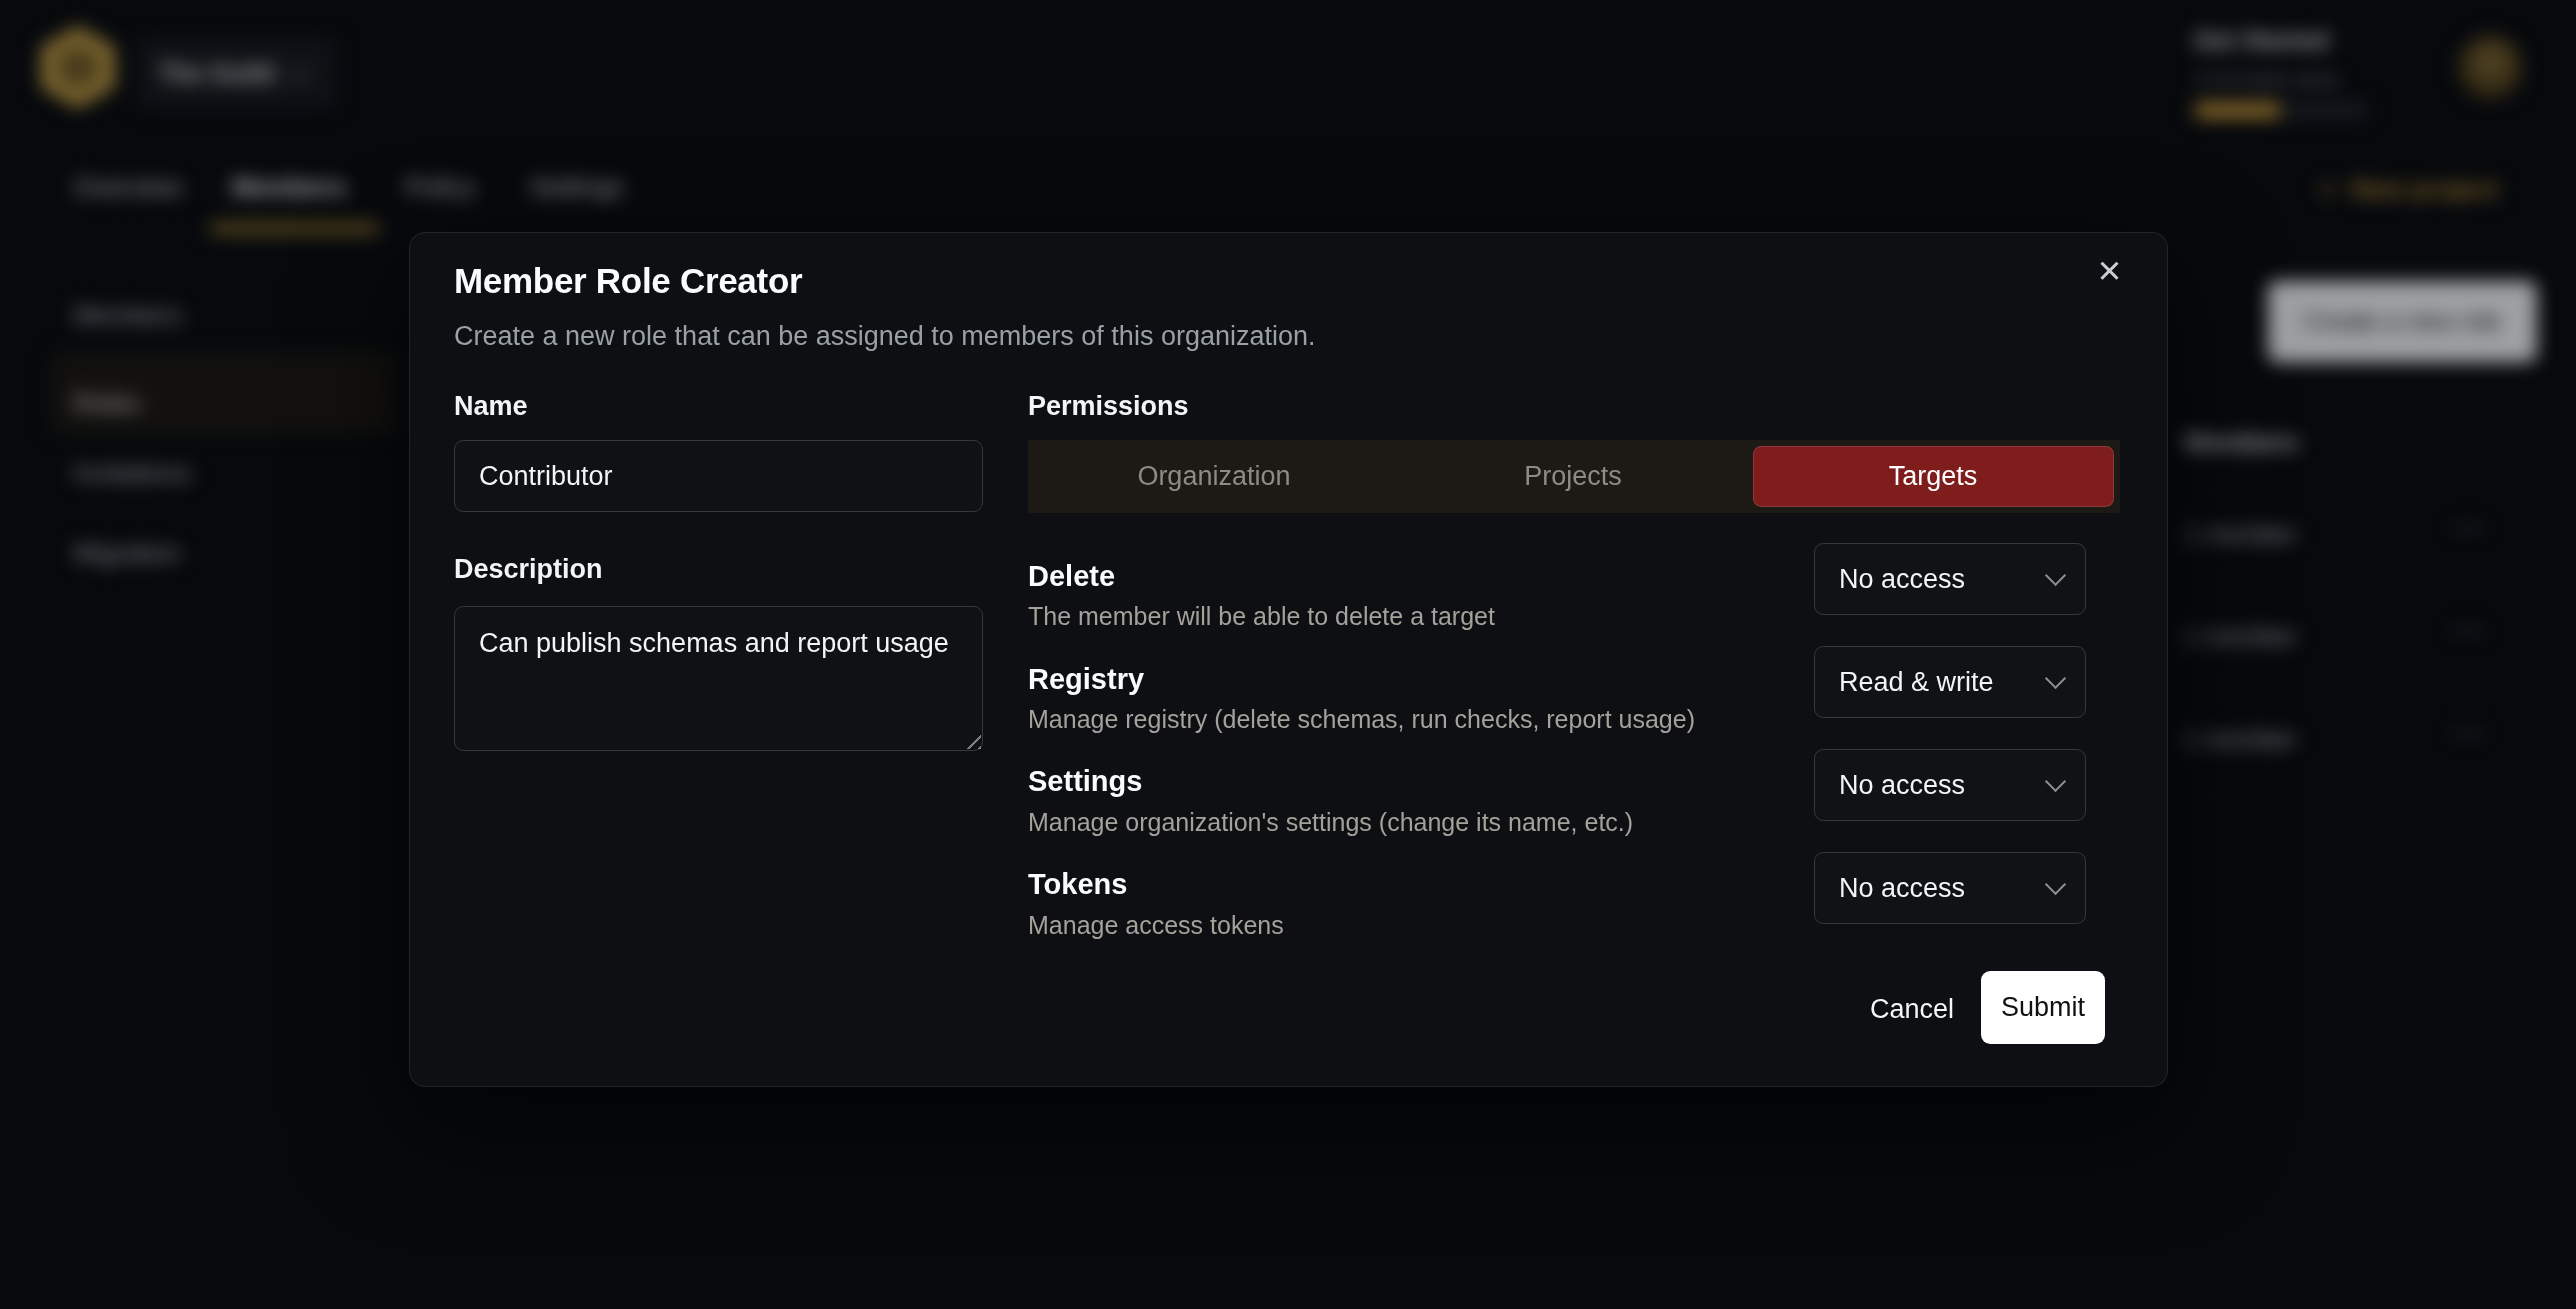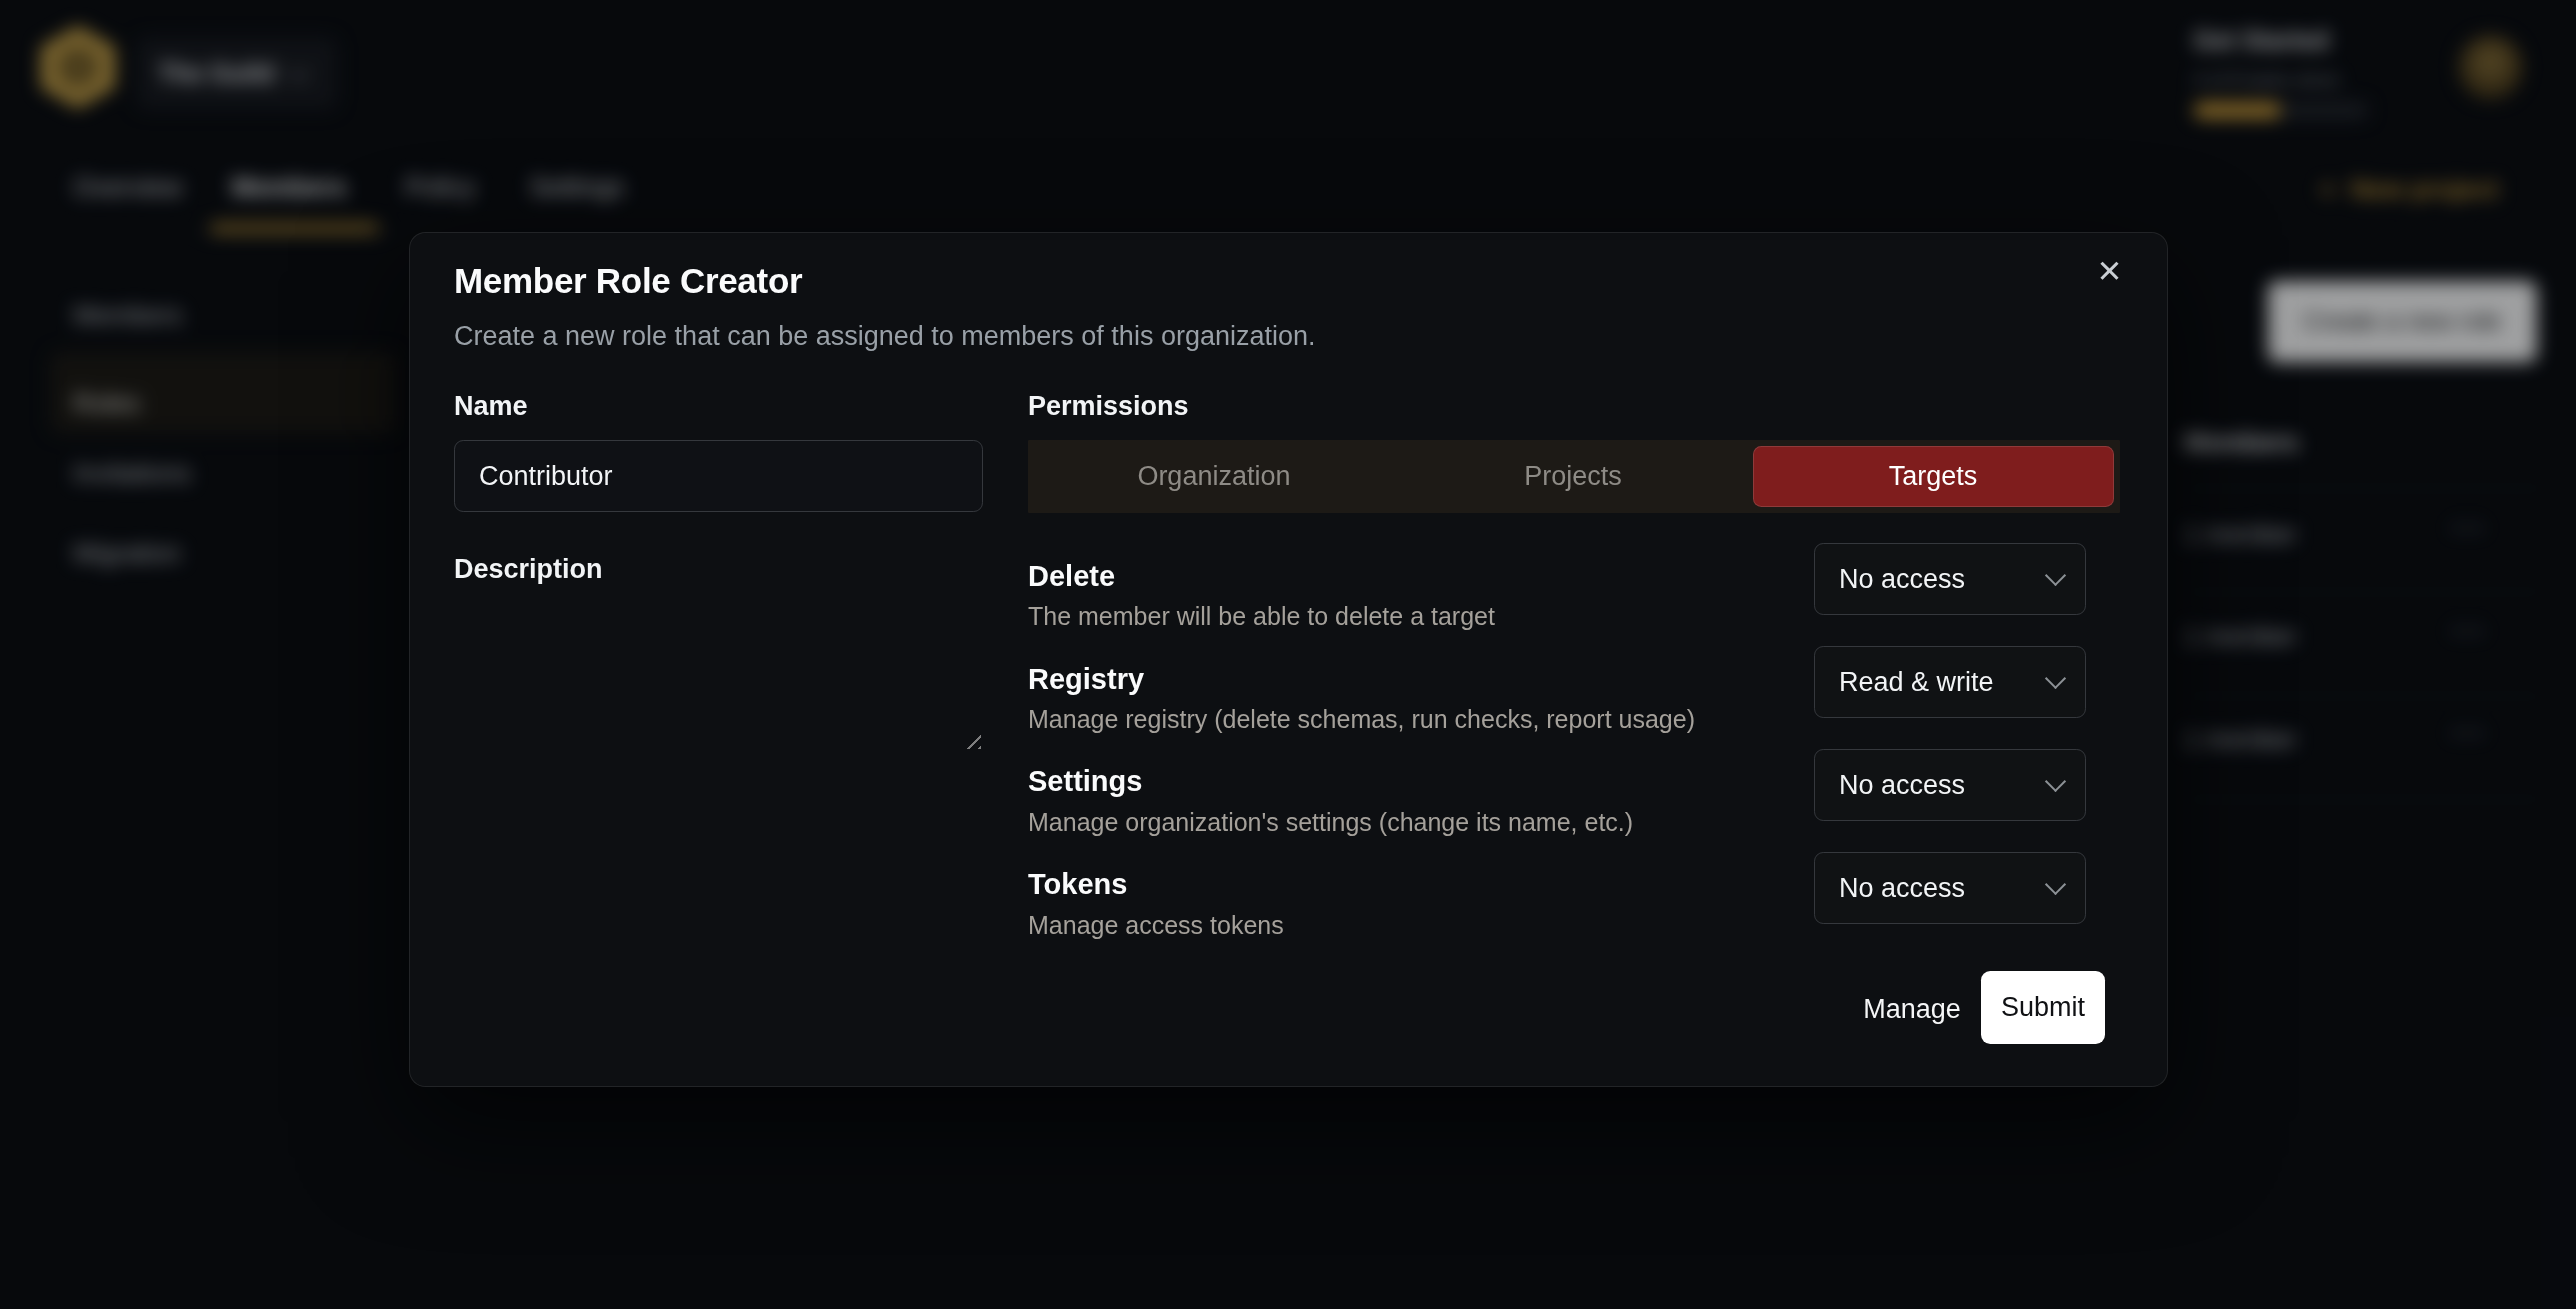--- a/index.html
+++ b/index.html
@@ -147,20 +147,21 @@
   <div class="dim"></div>
 
   <div class="abs modal">
     <div class="abs m-close">✕</div>
     <div class="abs m-title">Member Role Creator</div>
     <div class="abs m-sub">Create a new role that can be assigned to members of this organization.</div>
 
     <div class="abs f-label" style="left:44px;top:158px;">Name</div>
     <input class="abs m-input" type="text" value="Contributor" style="">
     <div class="abs f-label" style="left:44px;top:321px;">Description</div>
+    <textarea class="abs m-textarea" style="">Can publish schemas and report usage</textarea>
     <div class="abs grip"></div>
 
     <div class="abs f-label" style="left:618px;top:158px;">Permissions</div>
     <div class="abs tabgroup">
       <div class="tabseg">Organization</div>
       <div class="tabseg">Projects</div>
       <div class="tabseg active">Targets</div>
     </div>
 
     <div class="abs perm-title" style="top:327px;">Delete</div>
@@ -184,17 +185,17 @@
       <span class="chev" style="margin-top:-7.3px;"></span>
     </div>
 
     <div class="abs perm-title" style="top:635px;">Tokens</div>
     <div class="abs perm-desc" style="top:678px;">Manage access tokens</div>
     <div class="abs select" style="top:619px;">
       <span class="val">No access</span>
       <span class="chev" style="margin-top:-7.3px;"></span>
     </div>
 
-    <div class="abs btn-cancel">Manage</div>
+    <div class="abs btn-cancel">Cancel</div>
     <div class="abs btn-submit">Submit</div>
   </div>
 </div>
 
 
 </body></html>

